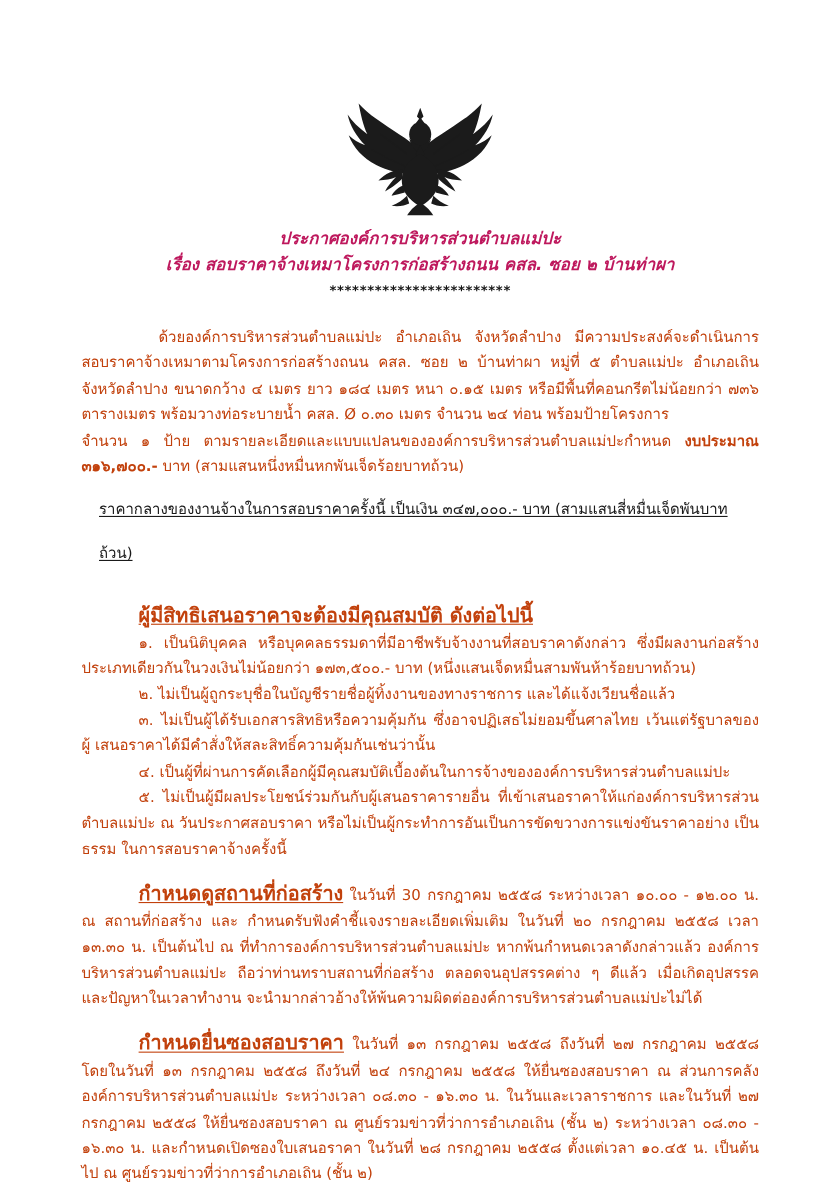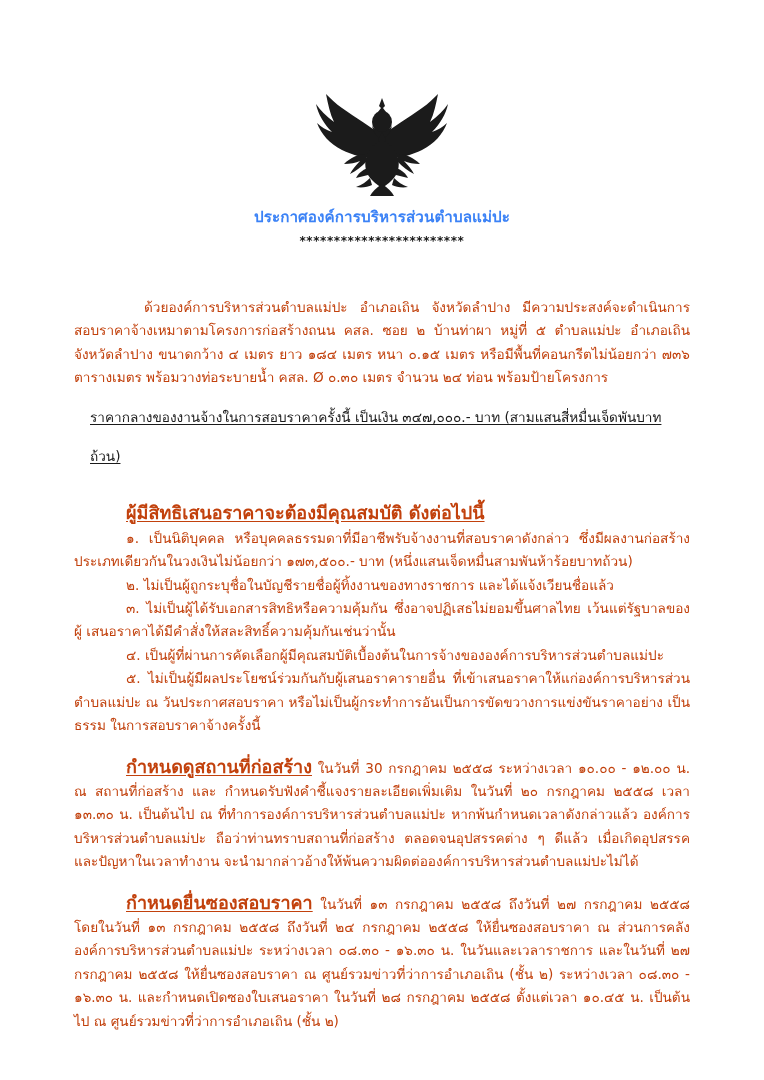--- a/index.html
+++ b/index.html
@@ -45,22 +45,23 @@
     top: 206px;
     left: 0;
     width: 764px;
     text-align: center;
   }
   .title-line {
     font-size: 15.2px;
     line-height: 23px;
     font-weight: 600;
     letter-spacing: .1px;
-    color: #3b82f6;
+    color: #be185d;
     white-space: nowrap;
+    font-style: italic;
   }
   .stars {
     margin-top: 3px;
     font-size: 12px;
     line-height: 18px;
     letter-spacing: .6px;
     font-weight: 700;
     color: #161616;
   }
 
@@ -142,30 +143,35 @@
           <path d="M106 30 C98 36 90 42 82 48"></path>
           <path d="M26 44 C36 50 46 55 56 59"></path>
           <path d="M114 44 C104 50 94 55 84 59"></path>
         </g>
       </svg>
     </div>
   </div>
 
   <div class="title-block">
     <div class="title-line">ประกาศองค์การบริหารส่วนตำบลแม่ปะ</div>
+    <div class="title-line">เรื่อง  สอบราคาจ้างเหมาโครงการก่อสร้างถนน คสล.  ซอย ๒  บ้านท่าผา</div>
     <div class="stars">************************</div>
   </div>
 
   <div class="body-block">
 
     <p class="para">
       <span class="indent-lg"></span><span>ด้วยองค์การบริหารส่วนตำบลแม่ปะ อำเภอเถิน  จังหวัดลำปาง  มีความประสงค์จะดำเนินการ</span>
       <span>สอบราคาจ้างเหมาตามโครงการก่อสร้างถนน คสล.  ซอย ๒  บ้านท่าผา  หมู่ที่ ๕  ตำบลแม่ปะ  อำเภอเถิน</span>
       <span>จังหวัดลำปาง ขนาดกว้าง ๔  เมตร ยาว ๑๘๔  เมตร หนา ๐.๑๕   เมตร  หรือมีพื้นที่คอนกรีตไม่น้อยกว่า</span>
       <span>๗๓๖  ตารางเมตร  พร้อมวางท่อระบายน้ำ คสล. Ø ๐.๓๐ เมตร  จำนวน ๒๔  ท่อน  พร้อมป้ายโครงการ</span>
+    </p>
+    <p class="para">
+      <span>จำนวน ๑  ป้าย  ตามรายละเอียดและแบบแปลนขององค์การบริหารส่วนตำบลแม่ปะกำหนด </span><span class="b">งบประมาณ</span>
+      <span class="b">๓๑๖,๗๐๐.-</span><span> บาท  (สามแสนหนึ่งหมื่นหกพันเจ็ดร้อยบาทถ้วน)</span>
     </p>
     <p class="price-line">ราคากลางของงานจ้างในการสอบราคาครั้งนี้   เป็นเงิน  ๓๔๗,๐๐๐.-  บาท  (สามแสนสี่หมื่นเจ็ดพันบาท</p>
     <p class="price-line">ถ้วน)</p>
 
     <div class="gap-md"></div>
 
     <p class="para">
       <span class="indent"></span><span class="section-head">ผู้มีสิทธิเสนอราคาจะต้องมีคุณสมบัติ ดังต่อไปนี้</span>
     </p>
 

